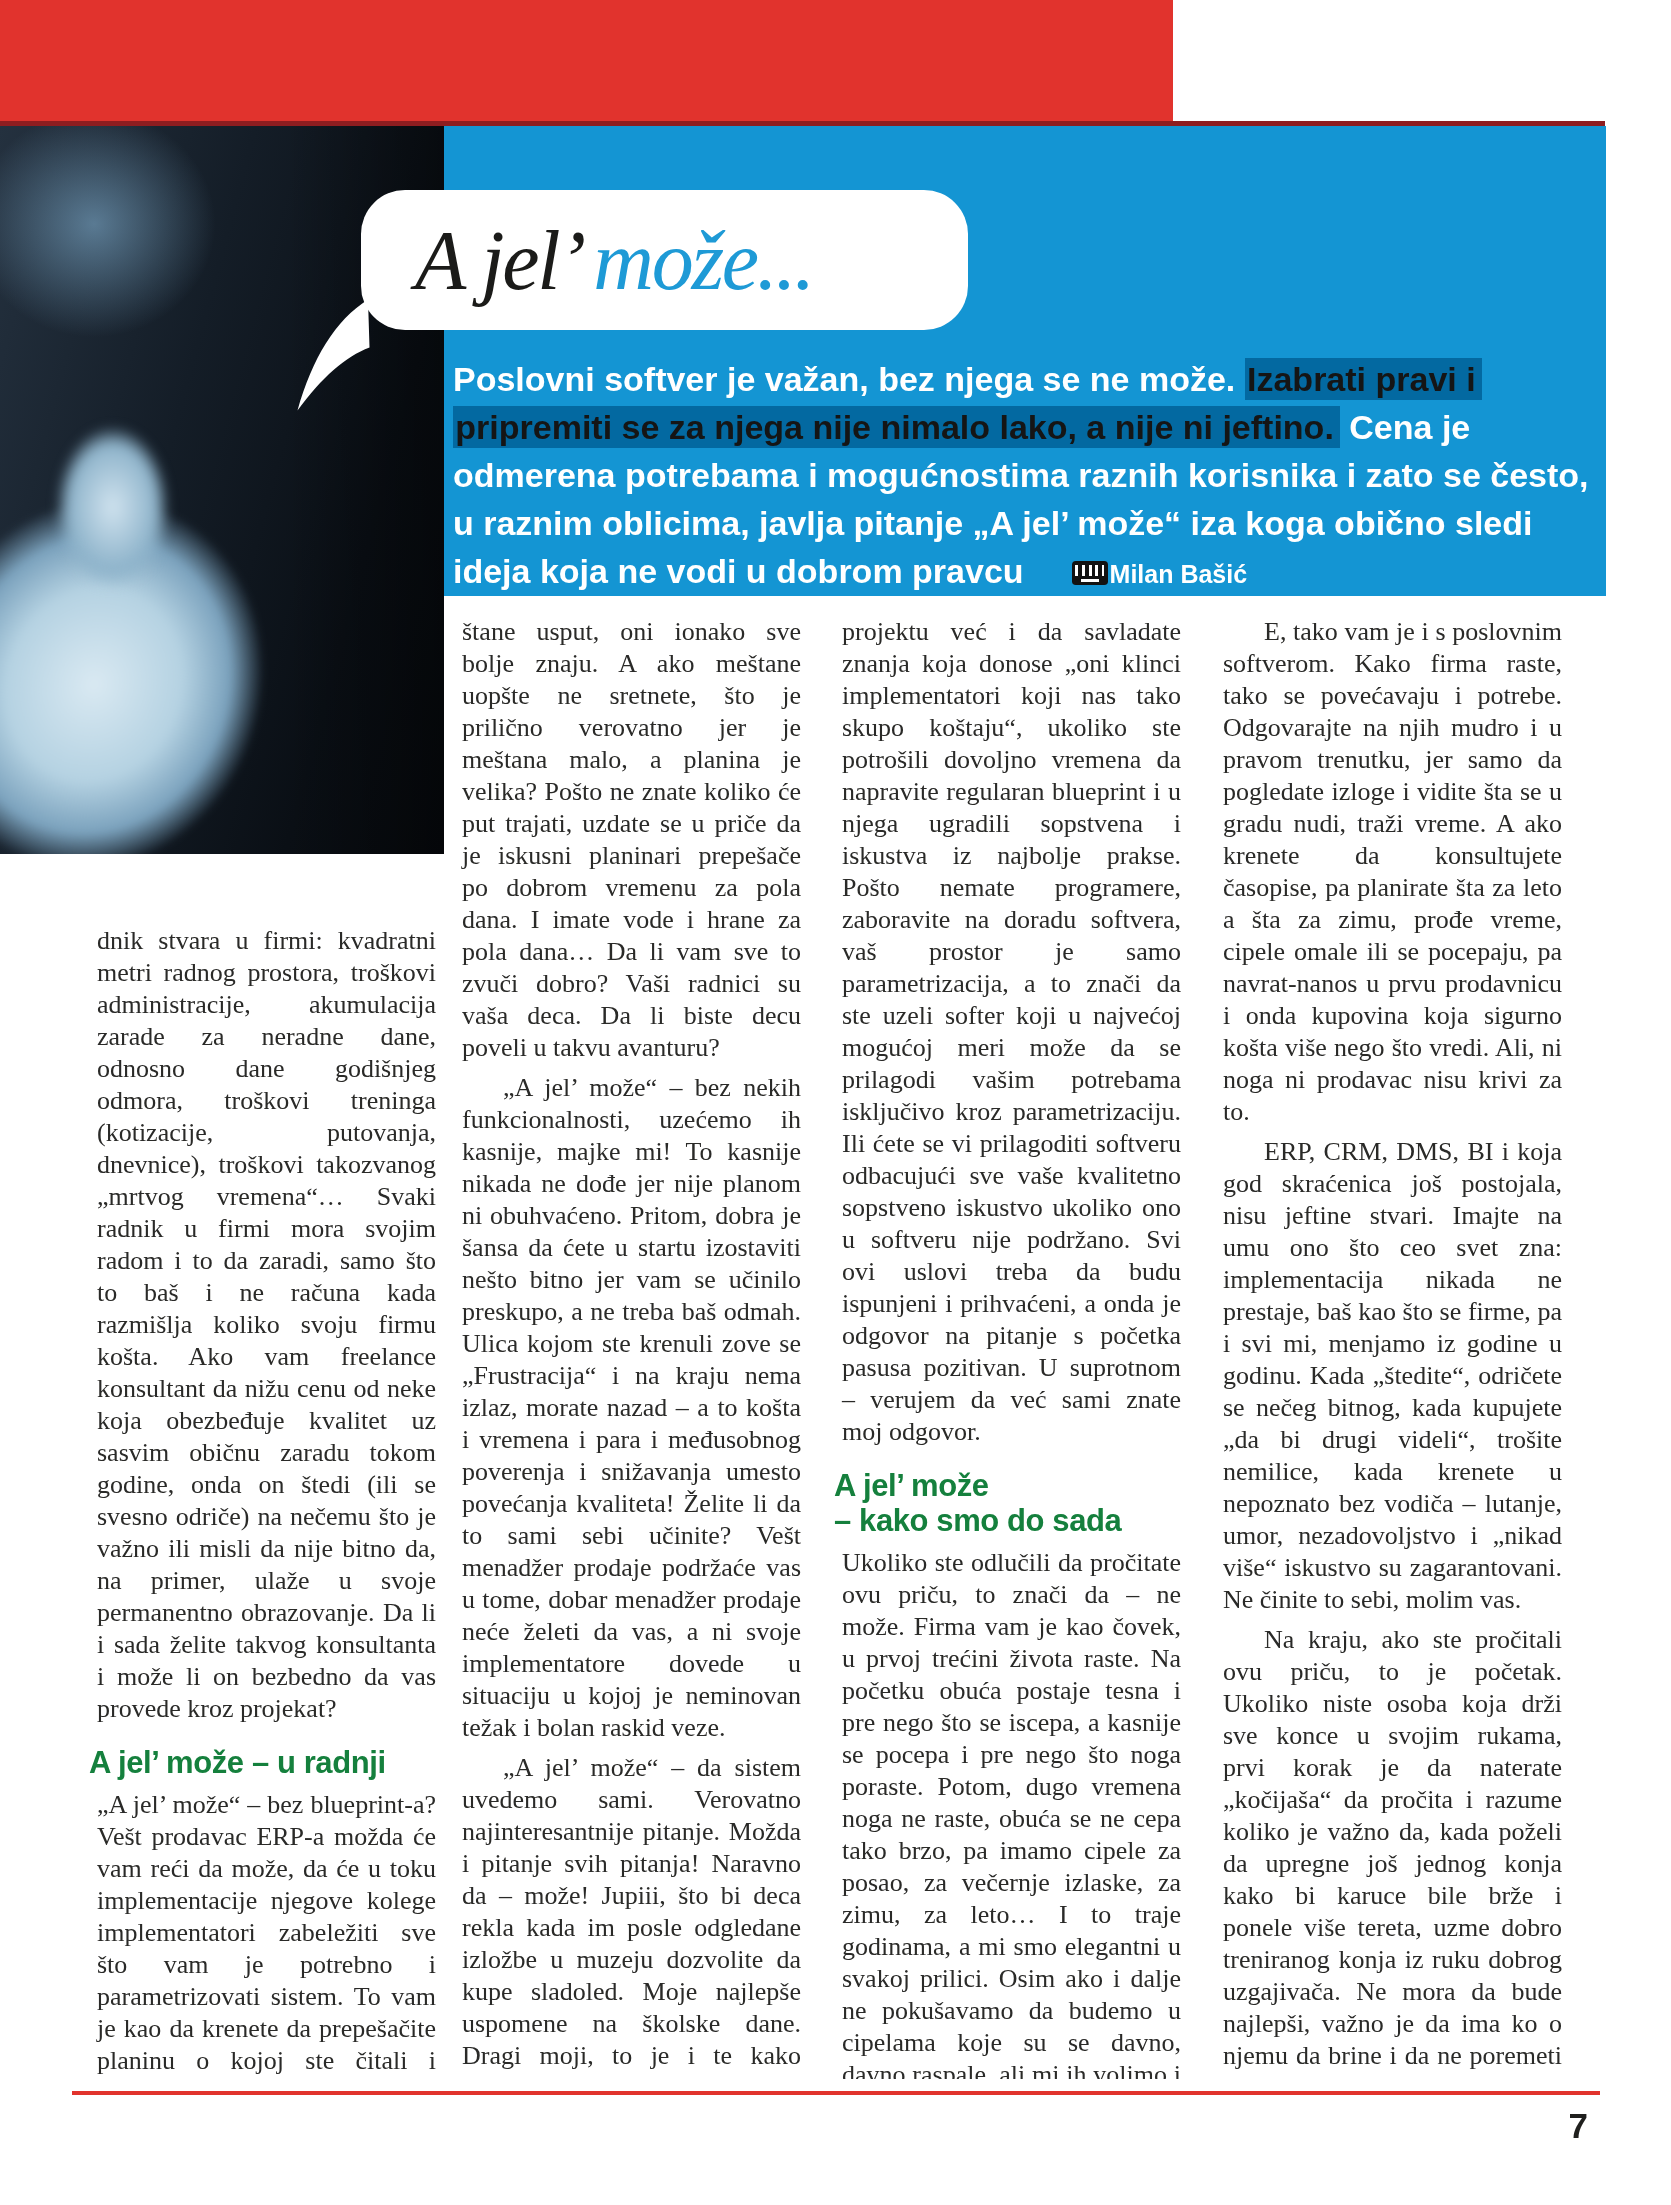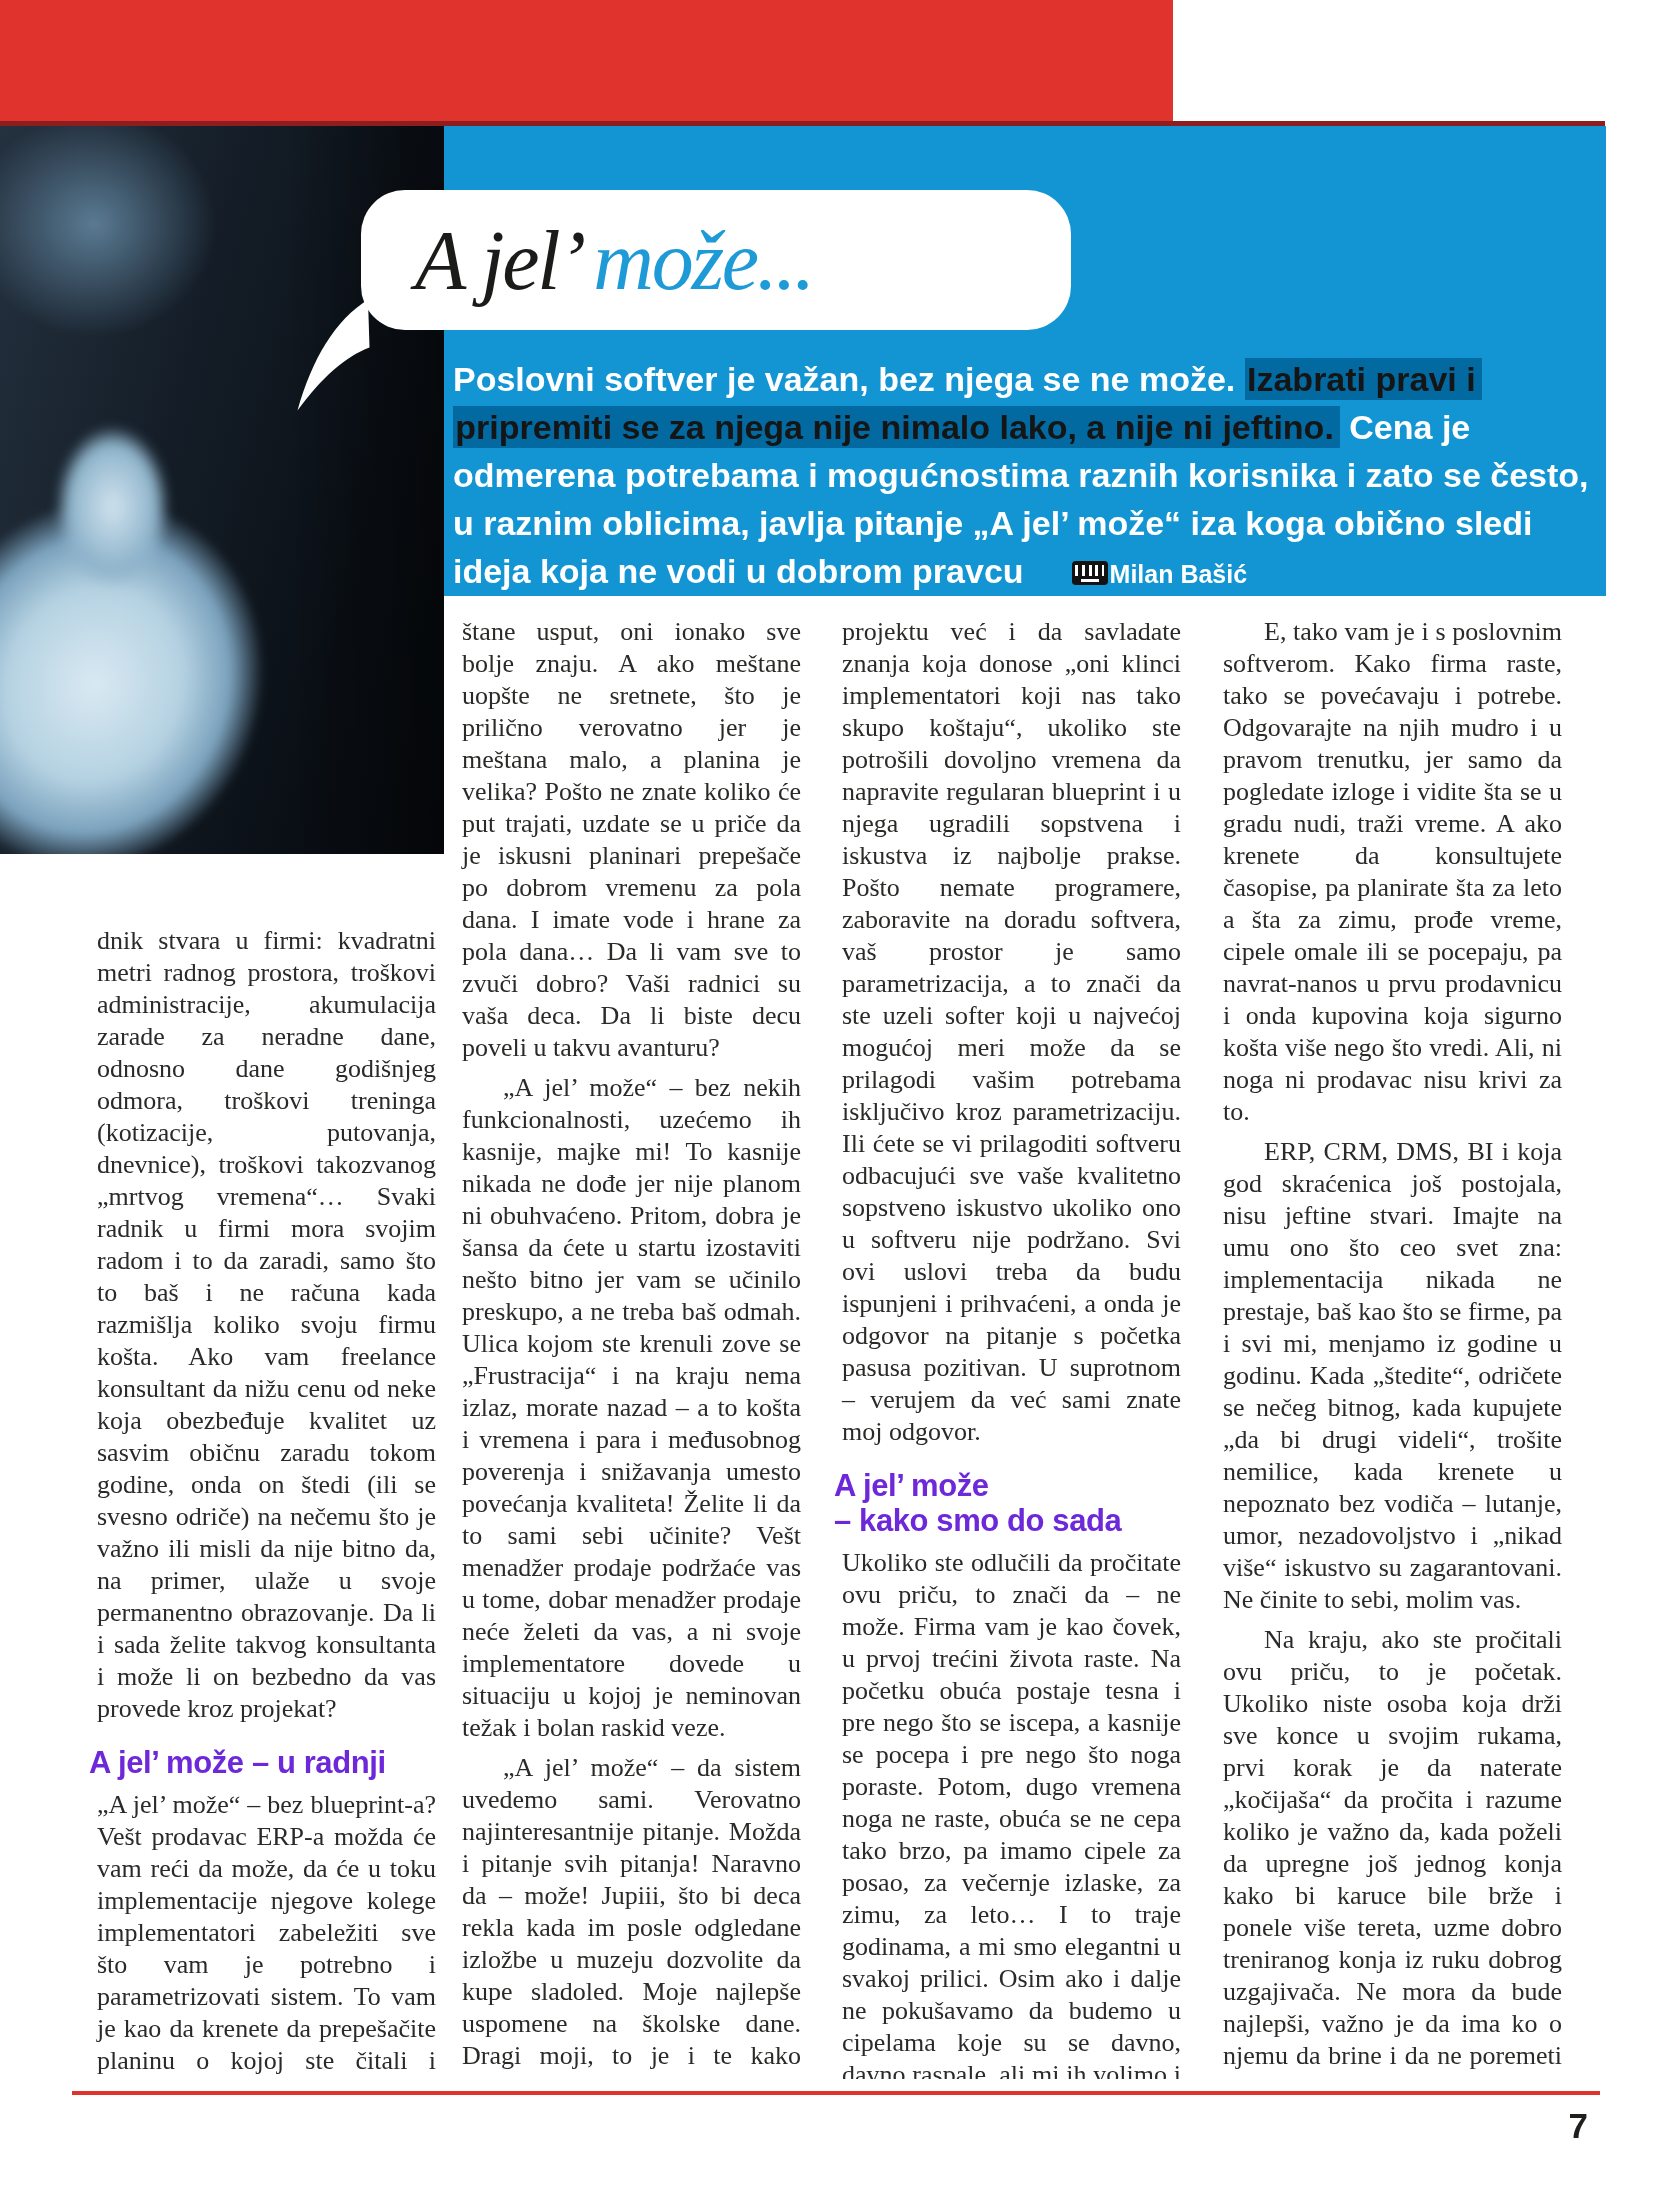--- a/index.html
+++ b/index.html
@@ -21,21 +21,21 @@
                   transform:rotate(20deg); filter:blur(3.8px); }
   .photo .thumb { position:absolute; left:41px; top:279px; width:143px; height:204px; border-radius:50%;
                   background:radial-gradient(closest-side,#cfe2ee,#8fb4cb 60%,transparent 80%); filter:blur(5.3px); }
   .photo .fold  { position:absolute; right:0; top:0; width:158px; height:100%;
                   background:linear-gradient(90deg,transparent,rgba(0,0,0,.4)); }
 
   
   .panel { position:absolute; left:444px; top:126px; width:1162px; height:470px; background:#1495d3; }
 
   
-  .bubble { position:absolute; left:361px; top:190px; width:710px; height:140px; background:#fff;
+  .bubble { position:absolute; left:361px; top:190px; width:607px; height:140px; background:#fff;
             border-radius:44px; display:flex; align-items:center; padding-left:54px; }
   .bubble .title { font-family:"Liberation Serif", serif; font-style:italic; font-size:84px;
                    letter-spacing:-2.3px; color:#1b1b19; white-space:pre; }
   .bubble .title .blue { color:#1e9ad6; }
   .tail { position:absolute; left:296px; top:299px; width:75px; height:115px; }
 
   
   .intro { position:absolute; left:453px; top:355px; width:1143px;
            font-weight:700; font-size:34px; line-height:48px; color:#ffffff; }
   .intro .hl { background:#0369a1; color:#151515; padding:2.3px 6px 2.3px 2.3px;
@@ -46,21 +46,21 @@
                  background-image:repeating-linear-gradient(90deg,#ffffff 0 3px,transparent 3px 6.8px); }
   .kbd::after  { content:""; position:absolute; left:9px; bottom:3.8px; right:9px; height:3px; background:#ffffff; }
   .byname { color:#ffffff; font-weight:700; font-size:25px; margin-left:2px; }
 
   
   .col { position:absolute; width:355px; text-align:justify; overflow:hidden;
          font-family:"Liberation Serif", serif; font-size:26px; line-height:32px; color:#2a2a28; }
   .col p.body { margin:8px; }
   .col p.indent { text-indent:41px; }
   .col h2 { font-family:"Liberation Sans", sans-serif; font-weight:700; font-size:31px; line-height:35px;
-            color:#6d28d9; margin:19.6px 0 9px; white-space:pre-line; letter-spacing:-0.4px; text-align:left; }
+            color:#15803d; margin:19.6px 0 9px; white-space:pre-line; letter-spacing:-0.4px; text-align:left; }
   #col1 { left:89px;  top:917px; height:1162px; }
   #col2 { left:454px;  top:608px;  height:1471px; }
   #col3 { left:834px; top:608px;  height:1471px; }
   #col4 { left:1215px; top:608px;  height:1471px; }
 
   
   .rule-bottom { position:absolute; left:72px; top:2091px; width:1528px; height:3.8px; background:#e1332d; }
   .pageno { position:absolute; right:83px; top:2106px; font-weight:700; font-size:35px; color:#1f1f1d; }
 </style>
 </head>

